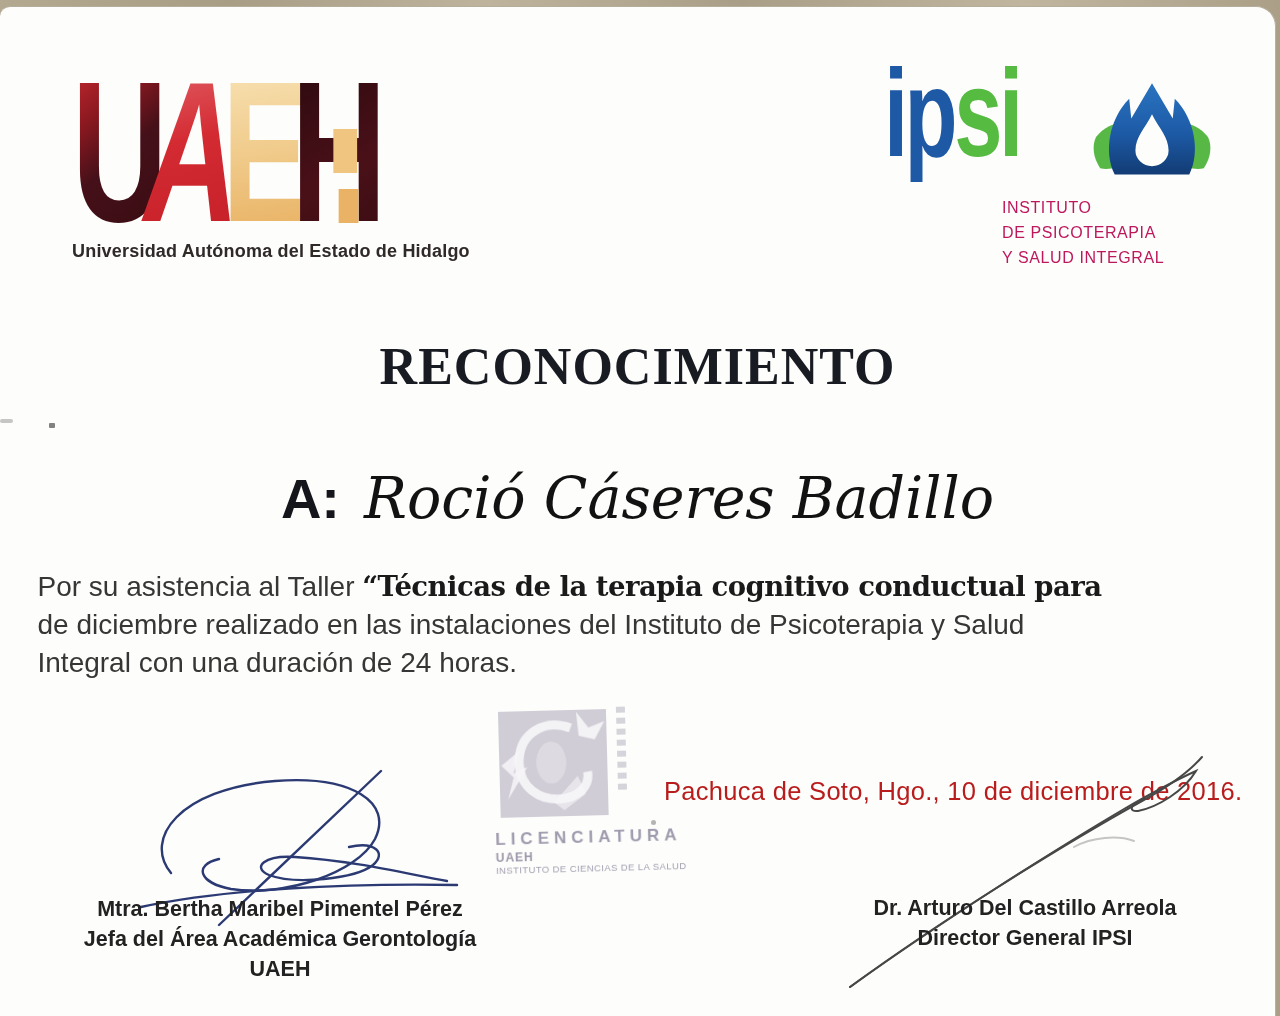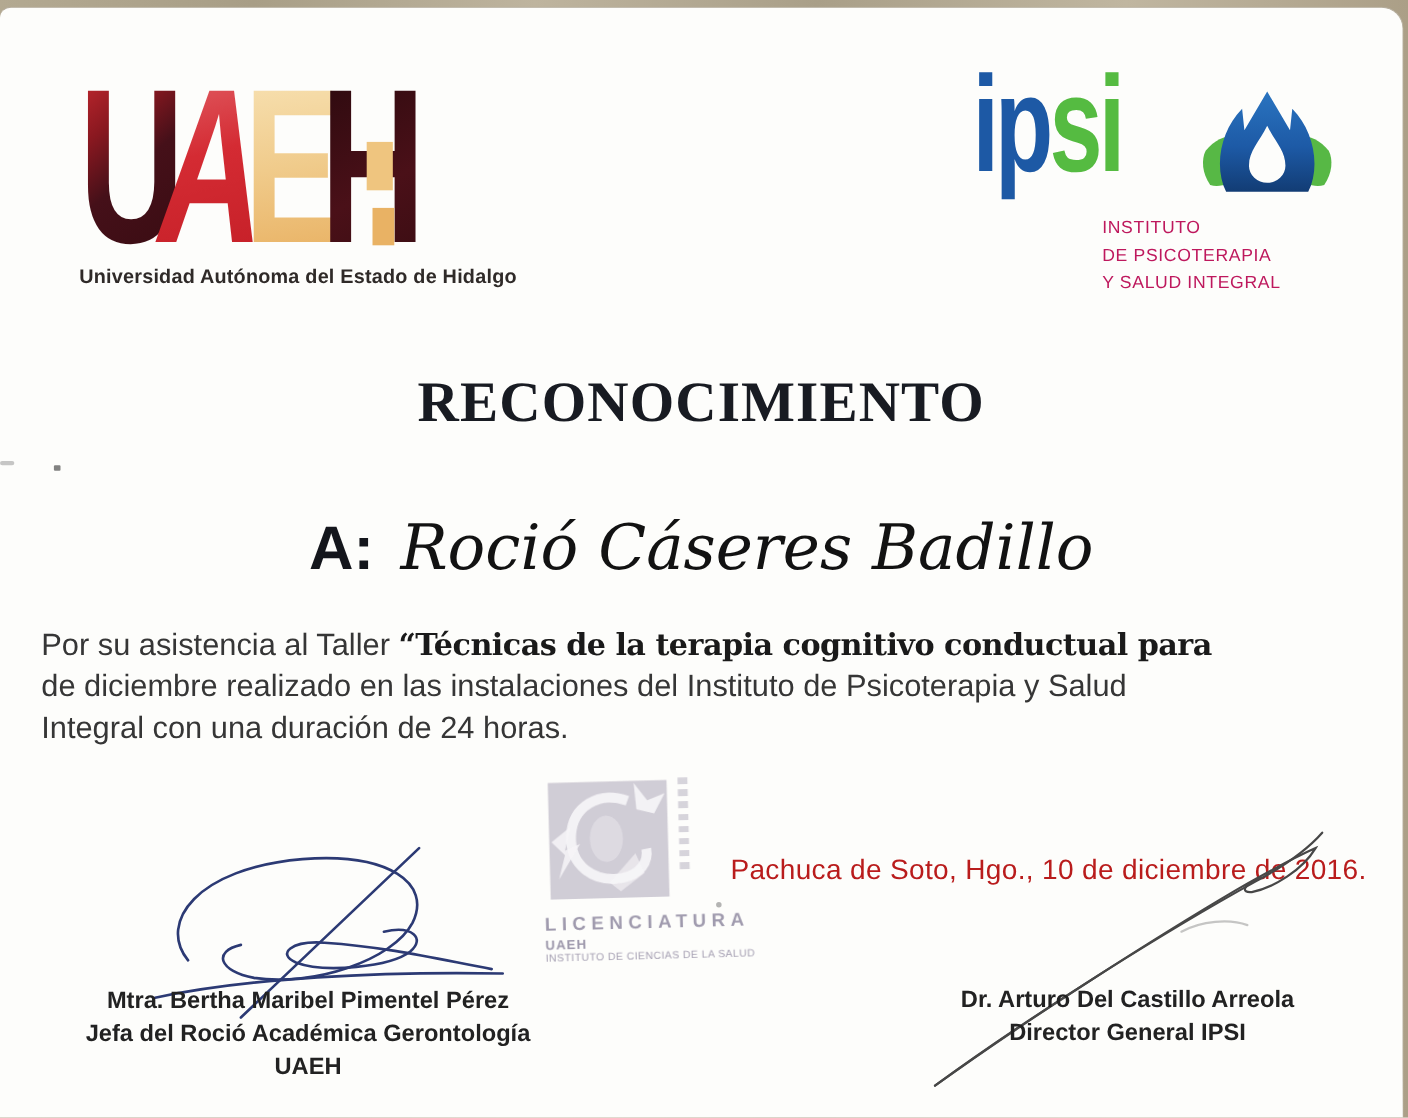--- a/index.html
+++ b/index.html
@@ -196,21 +196,21 @@
   <svg class="sig-right-svg" viewBox="0 0 380 245">
     <g stroke="#474747" stroke-width="2" fill="none" stroke-linecap="round">
       <path d="M14,238 C110,168 230,94 306,52 C332,38 352,24 366,8"></path>
       <path d="M14,238 C100,176 220,100 288,60 C316,44 342,30 360,22 C348,42 322,58 302,62 C292,63 294,55 308,50"></path>
       <path d="M238,98 C256,88 282,86 298,92" stroke-opacity=".3"></path>
     </g>
   </svg>
 
   <div class="sig-block sig-block-left">
     <div>Mtra. Bertha Maribel Pimentel Pérez</div>
-    <div>Jefa del Roció Académica Gerontología</div>
+    <div>Jefa del Área Académica Gerontología</div>
     <div>UAEH</div>
   </div>
   <div class="sig-block sig-block-right">
     <div>Dr. Arturo Del Castillo Arreola</div>
     <div>Director General IPSI</div>
   </div>
 
   <div class="edge-dash"></div>
   <div class="speck1"></div>
   <div class="speck2"></div>

